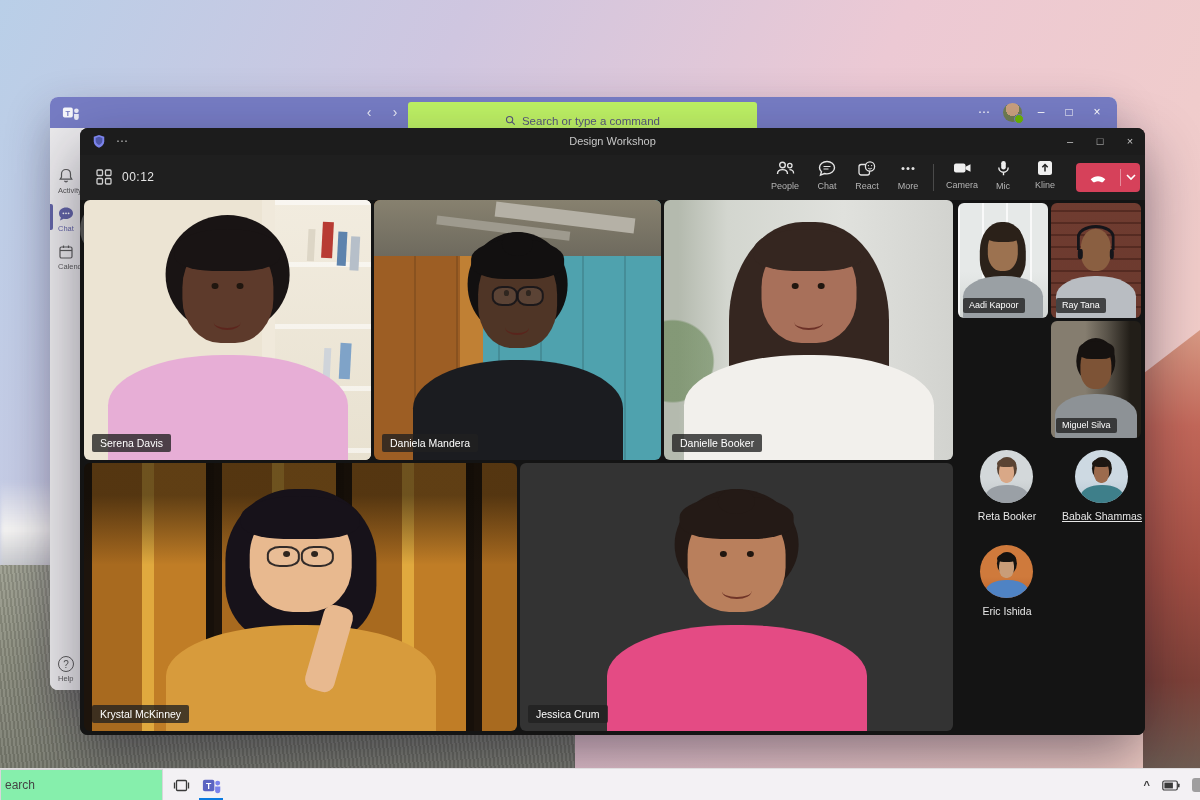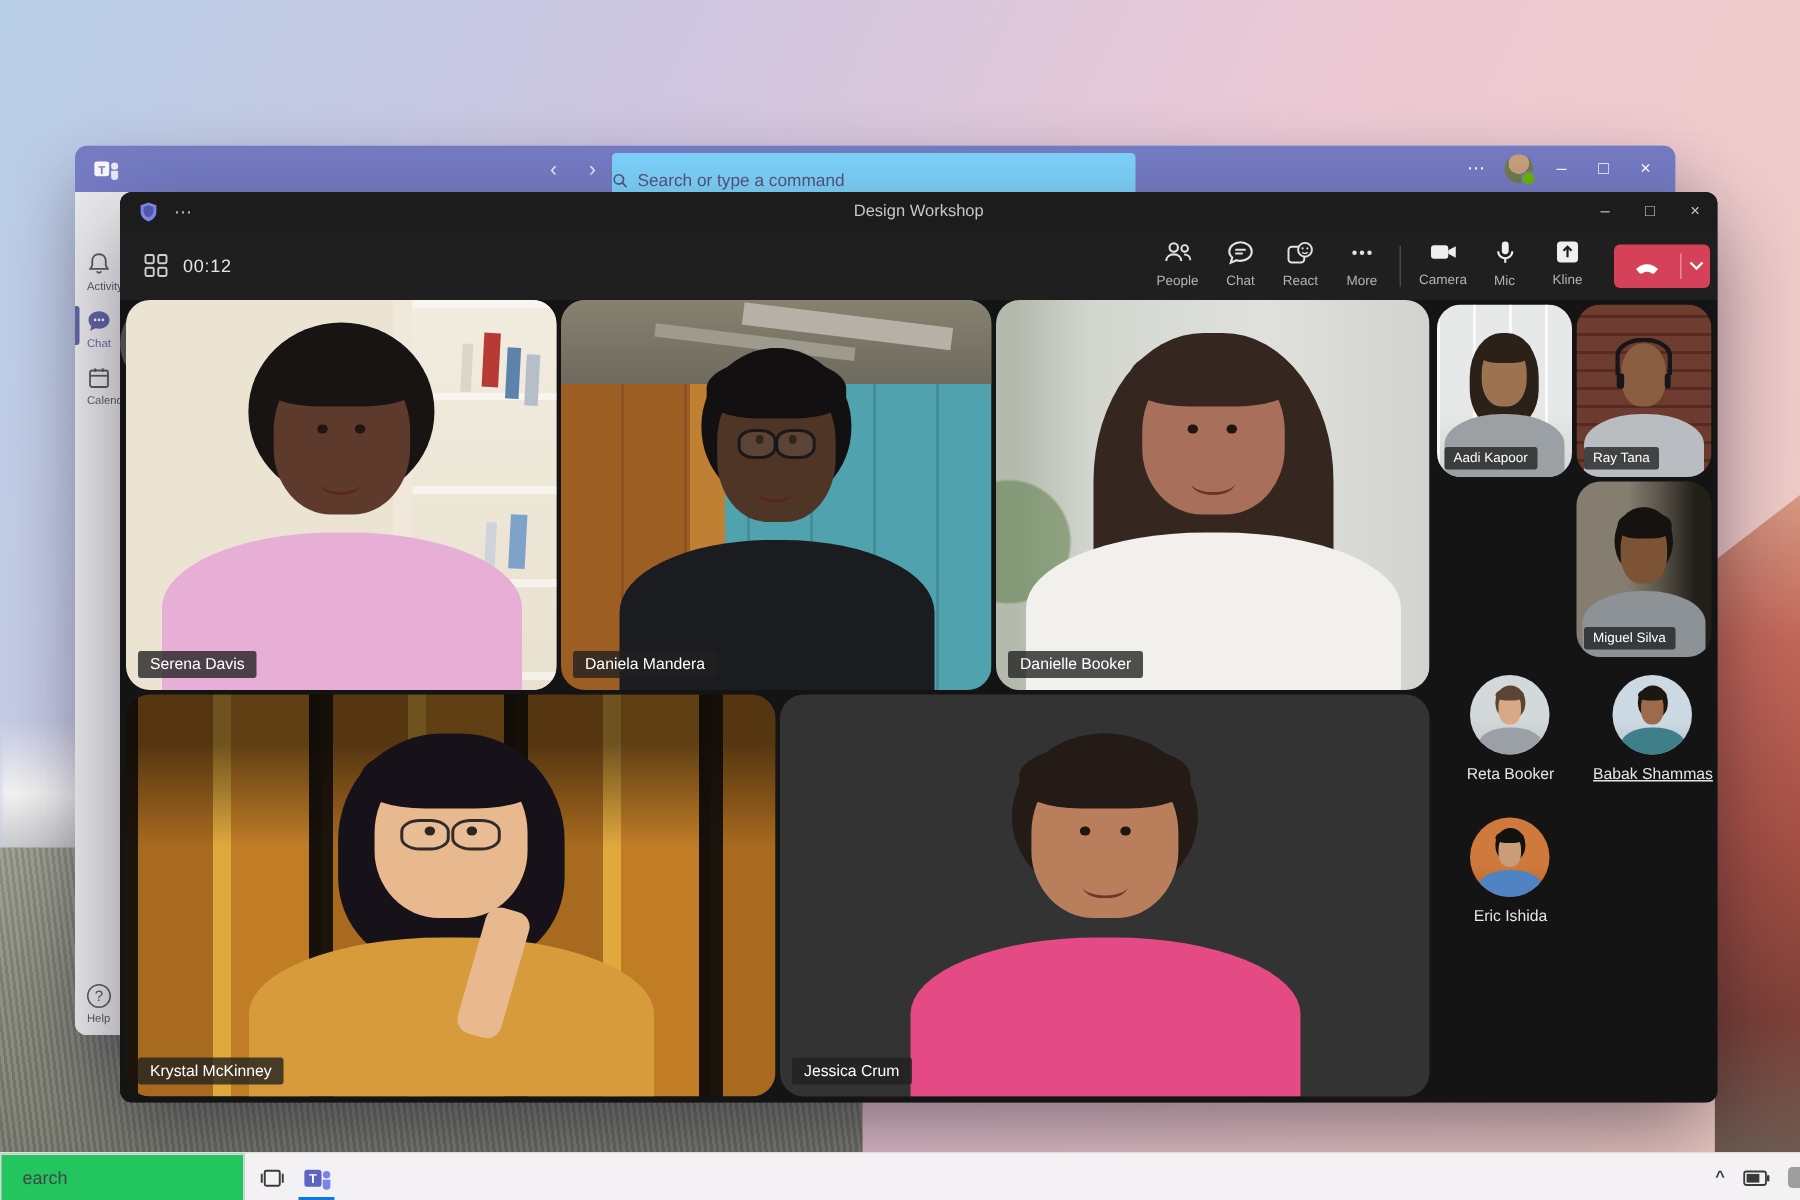--- a/index.html
+++ b/index.html
@@ -23,22 +23,22 @@
   
   .teams-window { position:absolute; left:50px; top:97px; width:1067px; height:593px;
     background:#f5f4f6; border-radius:8px; box-shadow:0 18px 45px rgba(40,30,60,.30); }
   .tw-titlebar { position:relative; height:31px; background:#767cc4;
     border-radius:8px 8px 0 0; }
   .tw-logo { position:absolute; left:12px; top:7px; width:18px; height:18px; }
   .tw-nav { position:absolute; left:306px; top:0; height:31px; display:flex; }
   .tw-nav span { width:26px; text-align:center; line-height:31px;
     color:rgba(255,255,255,.85); font-size:14px; cursor:default; }
   .tw-search { position:absolute; left:358px; top:5px; width:349px; height:37px;
-    background:#7dd3fc; border-radius:3px; display:flex; align-items:center;
-    justify-content:flex-start; gap:6px; color:#56567a; font-size:11.5px; }
+    background:#bef264; border-radius:3px; display:flex; align-items:center;
+    justify-content:center; gap:6px; color:#56567a; font-size:11.5px; }
   .tw-controls { position:absolute; right:6px; top:0; height:31px; display:flex;
     align-items:center; }
   .tw-controls .twc { width:28px; text-align:center; color:#fff; font-size:12px;
     line-height:31px; }
   .tw-avatar { position:relative; width:19px; height:19px; border-radius:50%; margin:0 5px;
     background:radial-gradient(circle at 50% 32%,#caa07e 0 42%,#6f7d52 43% 100%); }
   .tw-avatar::after { content:""; position:absolute; right:-2px; bottom:-2px;
     width:8px; height:8px; border-radius:50%; background:#6bb700; border:1.5px solid #767cc4; }
   .tw-sidebar { position:absolute; left:0; top:31px; width:33px; height:562px;
     background:#ebeaec; border-radius:0 0 0 8px; }
@@ -76,21 +76,21 @@
   .hangup { position:absolute; left:996px; top:8px; width:64px; height:29px;
     background:#d6415a; border-radius:4px; display:flex; align-items:center; }
   .hangup .hg-main { flex:1; display:flex; justify-content:center; }
   .hangup .hg-div { width:1px; height:17px; background:rgba(255,255,255,.4); }
   .hangup .hg-caret { width:19px; display:flex; justify-content:center; }
 
   .mw-stage { position:absolute; left:0; top:72px; width:1065px; height:535px;
     background:#141414; }
 
   
-  .tile { position:absolute; overflow:hidden; border-radius:16px; background:#333; }
+  .tile { position:absolute; overflow:hidden; border-radius:6px; background:#333; }
   .name-tag { position:absolute; left:8px; bottom:8px; z-index:9;
     background:rgba(32,32,32,.78); color:#fff; font-size:10.5px; line-height:1;
     padding:4px 8px; border-radius:2px; white-space:nowrap; }
   .name-tag.small { left:5px; bottom:5px; font-size:9px; padding:3px 6px; }
 
   .t1 { left:4px; top:0; width:287px; height:260px;
     background:linear-gradient(90deg,#ece4d3 0 62%,#f0e9db 62% 100%); }
   .t1 .shelf { position:absolute; right:0; top:0; width:96px; height:100%;
     background:repeating-linear-gradient(180deg, rgba(255,255,255,.55) 0 5px, transparent 5px 62px),
       linear-gradient(180deg,#f2ecdf,#e8e1d0); }
@@ -213,22 +213,22 @@
   .p-charlotte { --w:120px; --h:88px; --skin:#d9ac8d; --hair:#c7a15c; --shirt:#17181a; }
   .p-charlotte .pbody { height:40%; }
   .p-mini-reta  { --w:42px; --h:50px; --skin:#d9a887; --hair:#5a4434; --shirt:#9aa0a6; bottom:-4px; }
   .p-mini-babak { --w:42px; --h:50px; --skin:#9c6b4d; --hair:#1d1712; --shirt:#3e7f8a; bottom:-4px; }
   .p-mini-eric  { --w:42px; --h:50px; --skin:#c99d78; --hair:#141210; --shirt:#4f83c4; bottom:-4px; }
 
   
   .taskbar { position:absolute; left:0; bottom:0; width:1200px; height:32px;
     background:#f3f1f4; border-top:1px solid rgba(0,0,0,.08); }
   .tb-search { position:absolute; left:0; top:0; width:163px; height:32px;
-    background:#22c55e; border:1px solid #d8d6da; display:flex; align-items:center;
-    color:#454545; font-size:12px; padding-left:14px; }
+    background:#86efac; border:1px solid #d8d6da; display:flex; align-items:center;
+    color:#454545; font-size:12px; padding-left:4px; }
   .tkb-btn { position:absolute; top:0; height:32px; display:flex; align-items:center;
     justify-content:center; }
   .tkb-taskview { left:168px; width:26px; }
   .tkb-teams { left:196px; width:30px; }
   .tkb-underline { position:absolute; left:3px; right:3px; bottom:0; height:3px;
     background:#0a7ae0; }
   .tb-tray { position:absolute; right:0; top:0; height:32px; display:flex;
     align-items:center; gap:12px; padding-right:4px; color:#3a3a3a; }
   .tray-chev { font-size:11px; font-weight:bold; }
   .tray-partial { width:14px; height:14px; margin-right:-10px; border-radius:3px;

